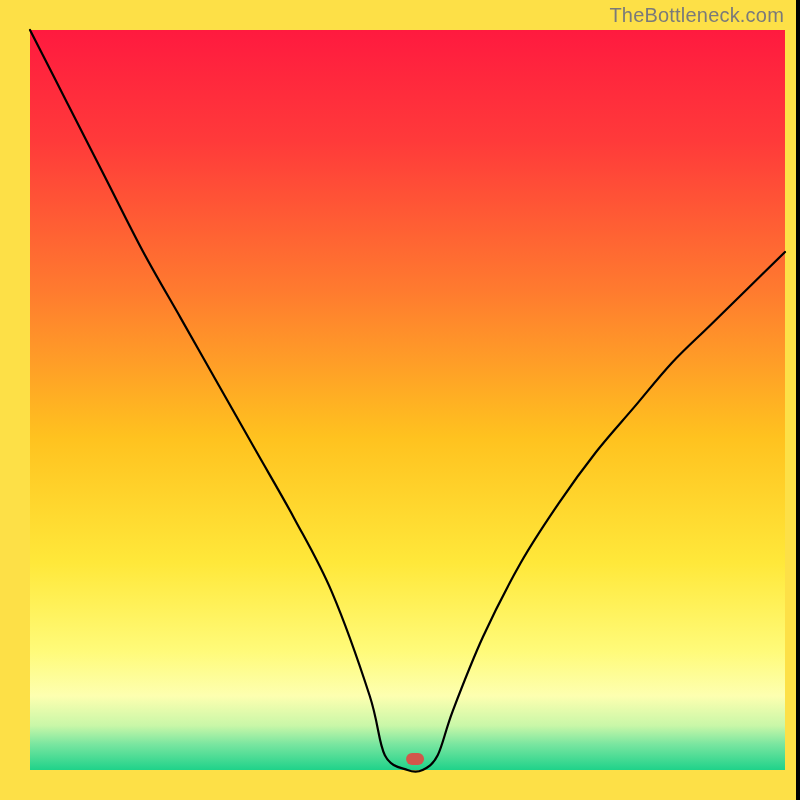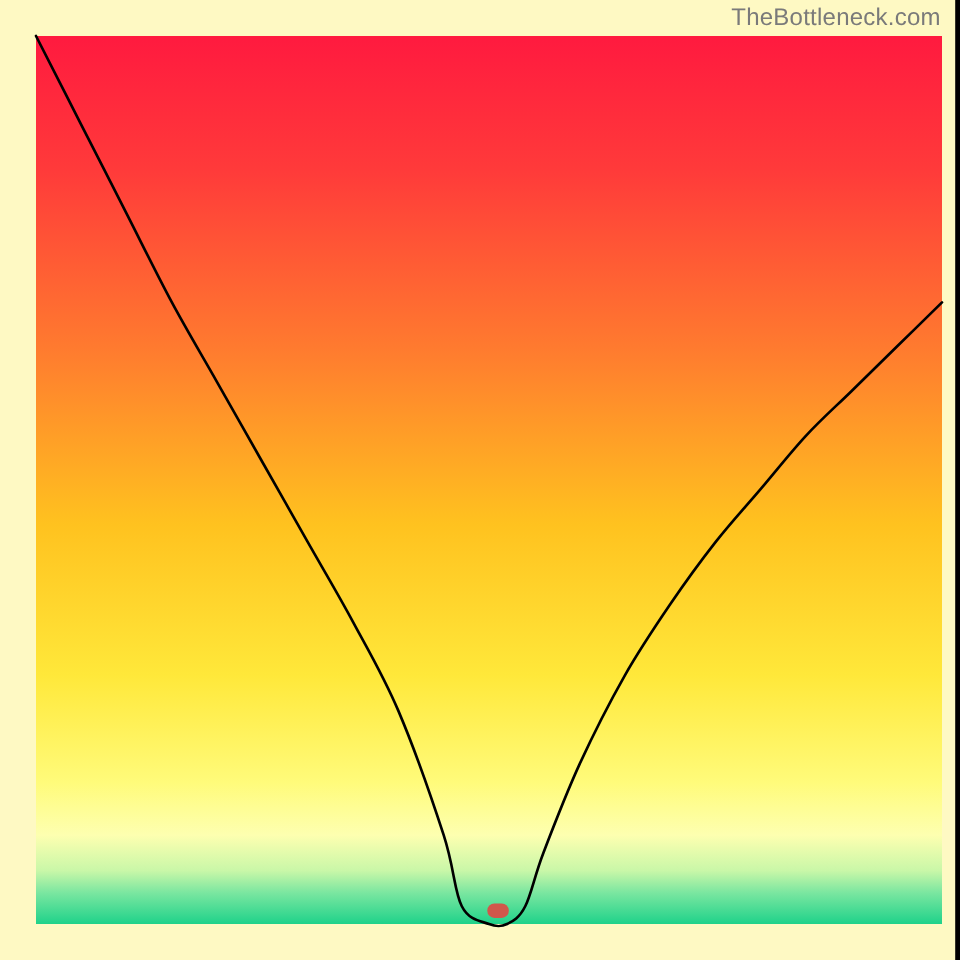--- a/index.html
+++ b/index.html
@@ -8,21 +8,21 @@
     width: 800px;
     height: 800px;
     background: #000;
     font-family: Arial, Helvetica, sans-serif;
     overflow: hidden;
   }
   .frame {
     position: relative;
     width: 796px;
     height: 800px;
-    background: #fef9c3;
+    background: #fde047;
   }
   .watermark {
     position: absolute;
     top: 4px;
     right: 12px;
     color: #7a7a7a;
     font-size: 20px;
     letter-spacing: 0.2px;
     z-index: 5;
   }

